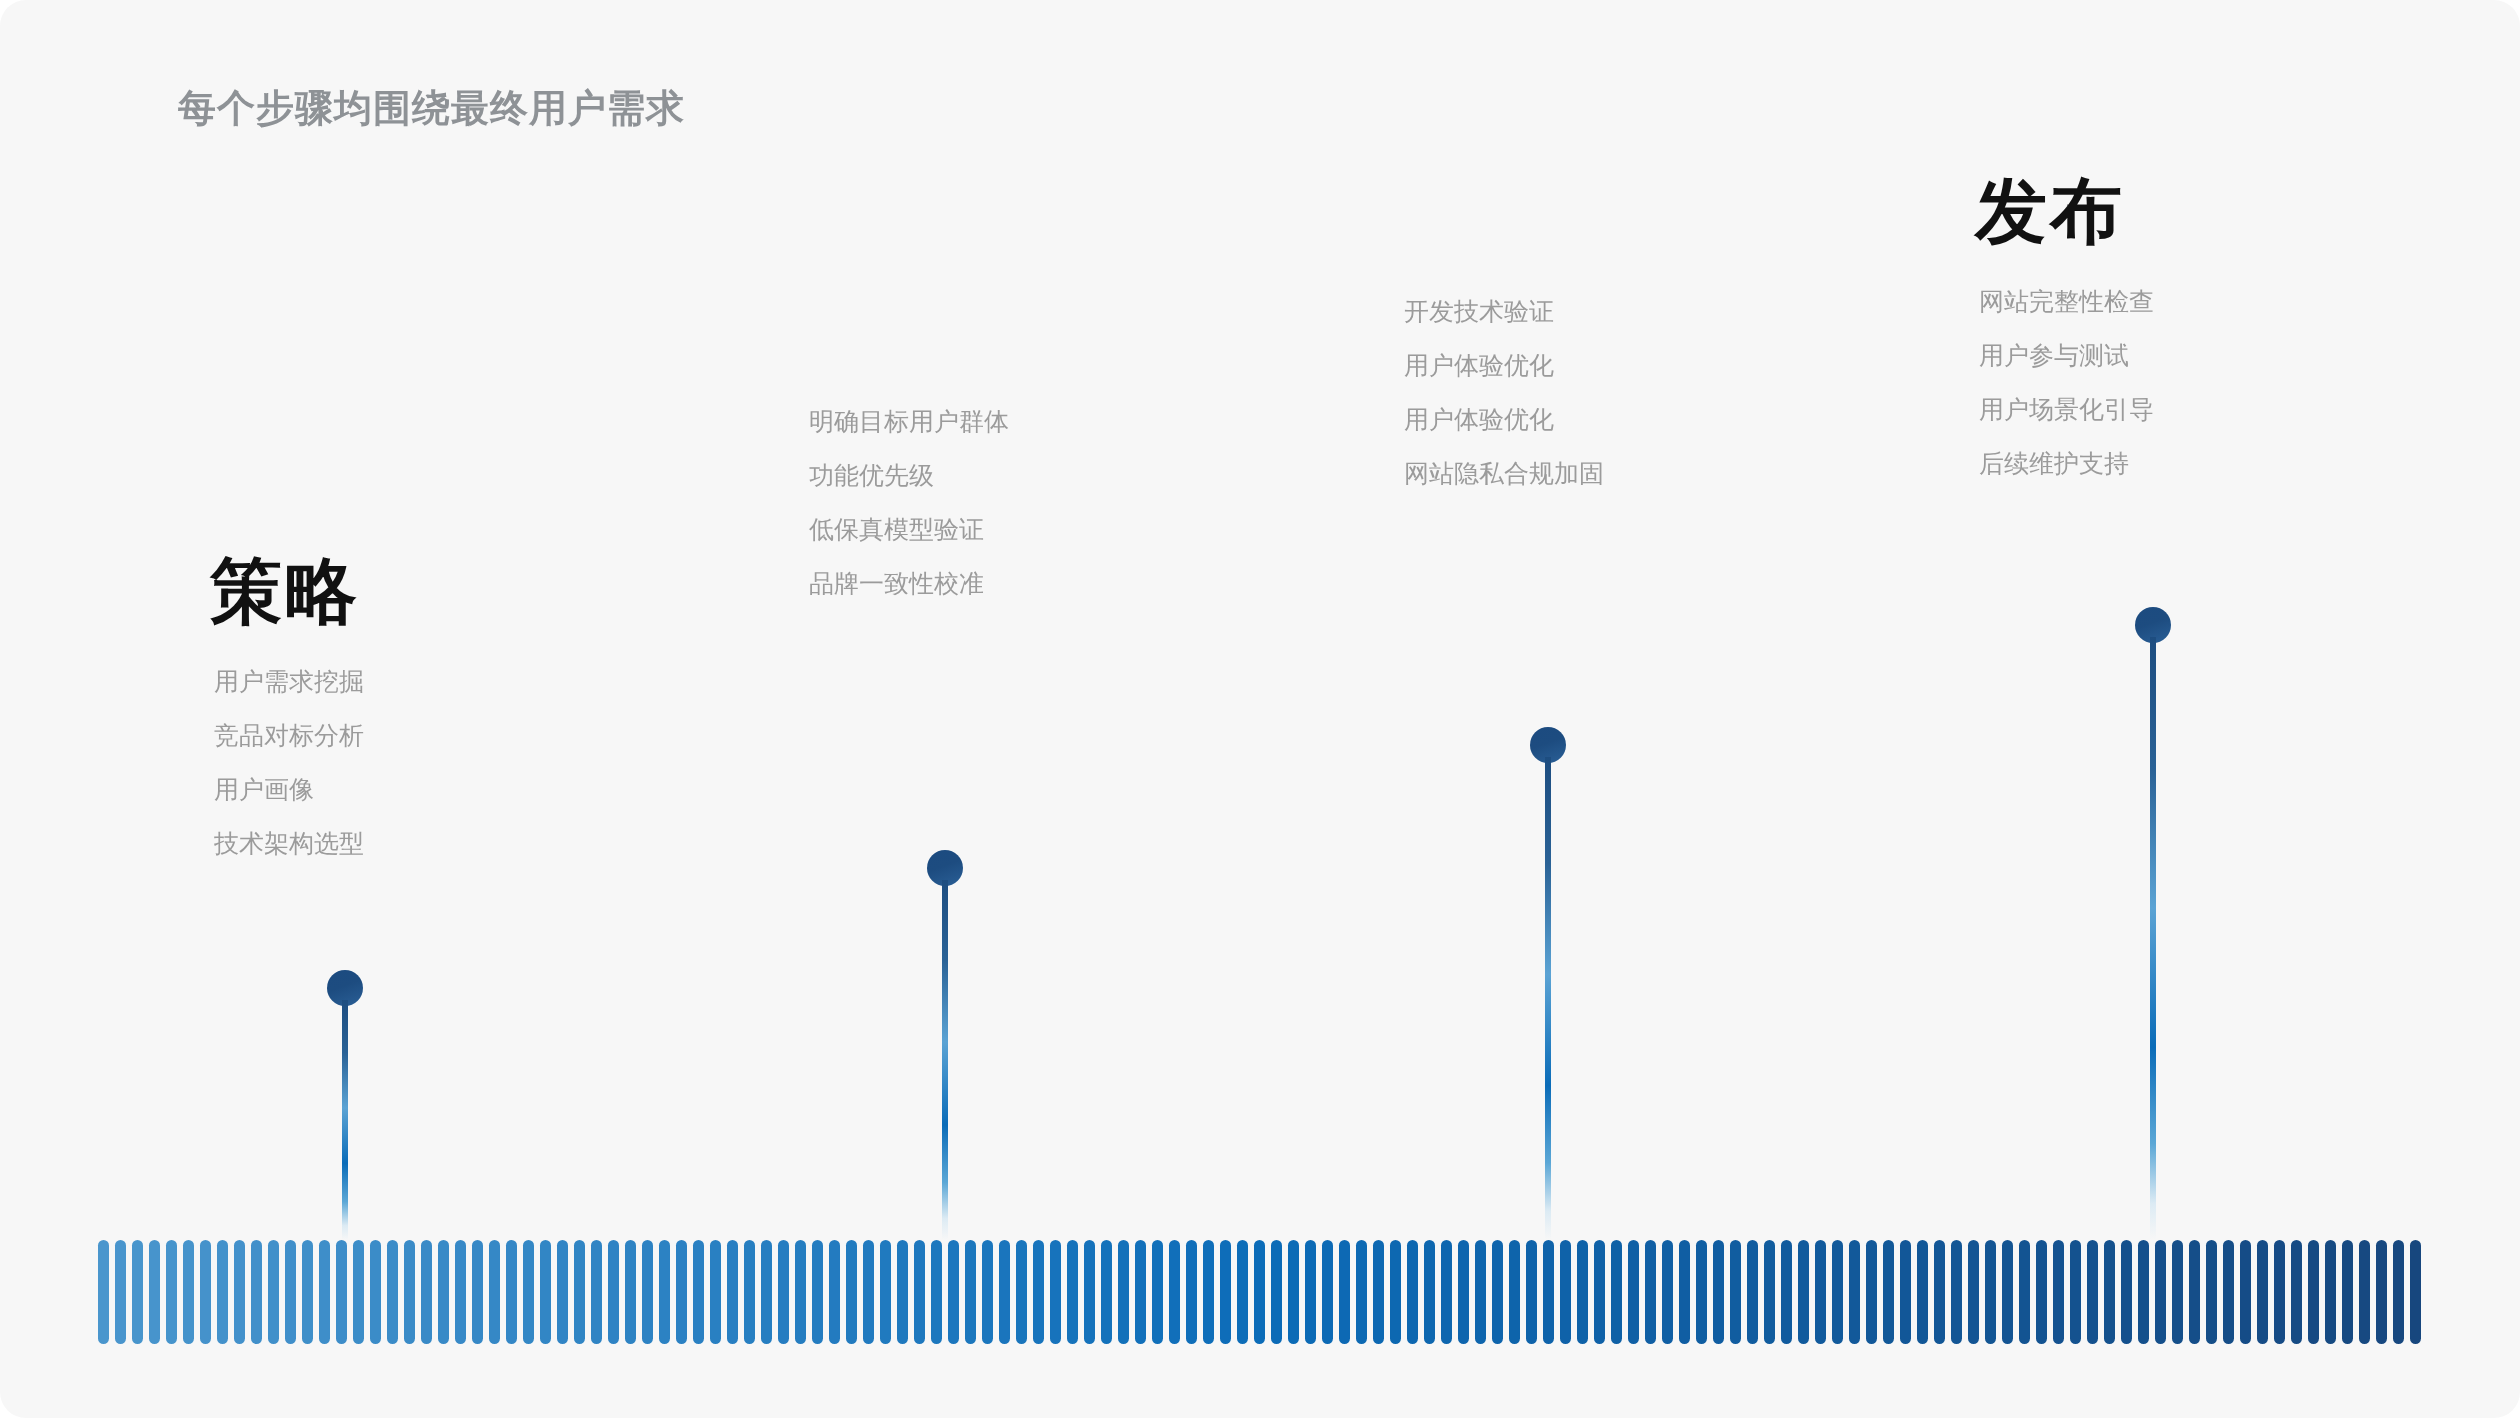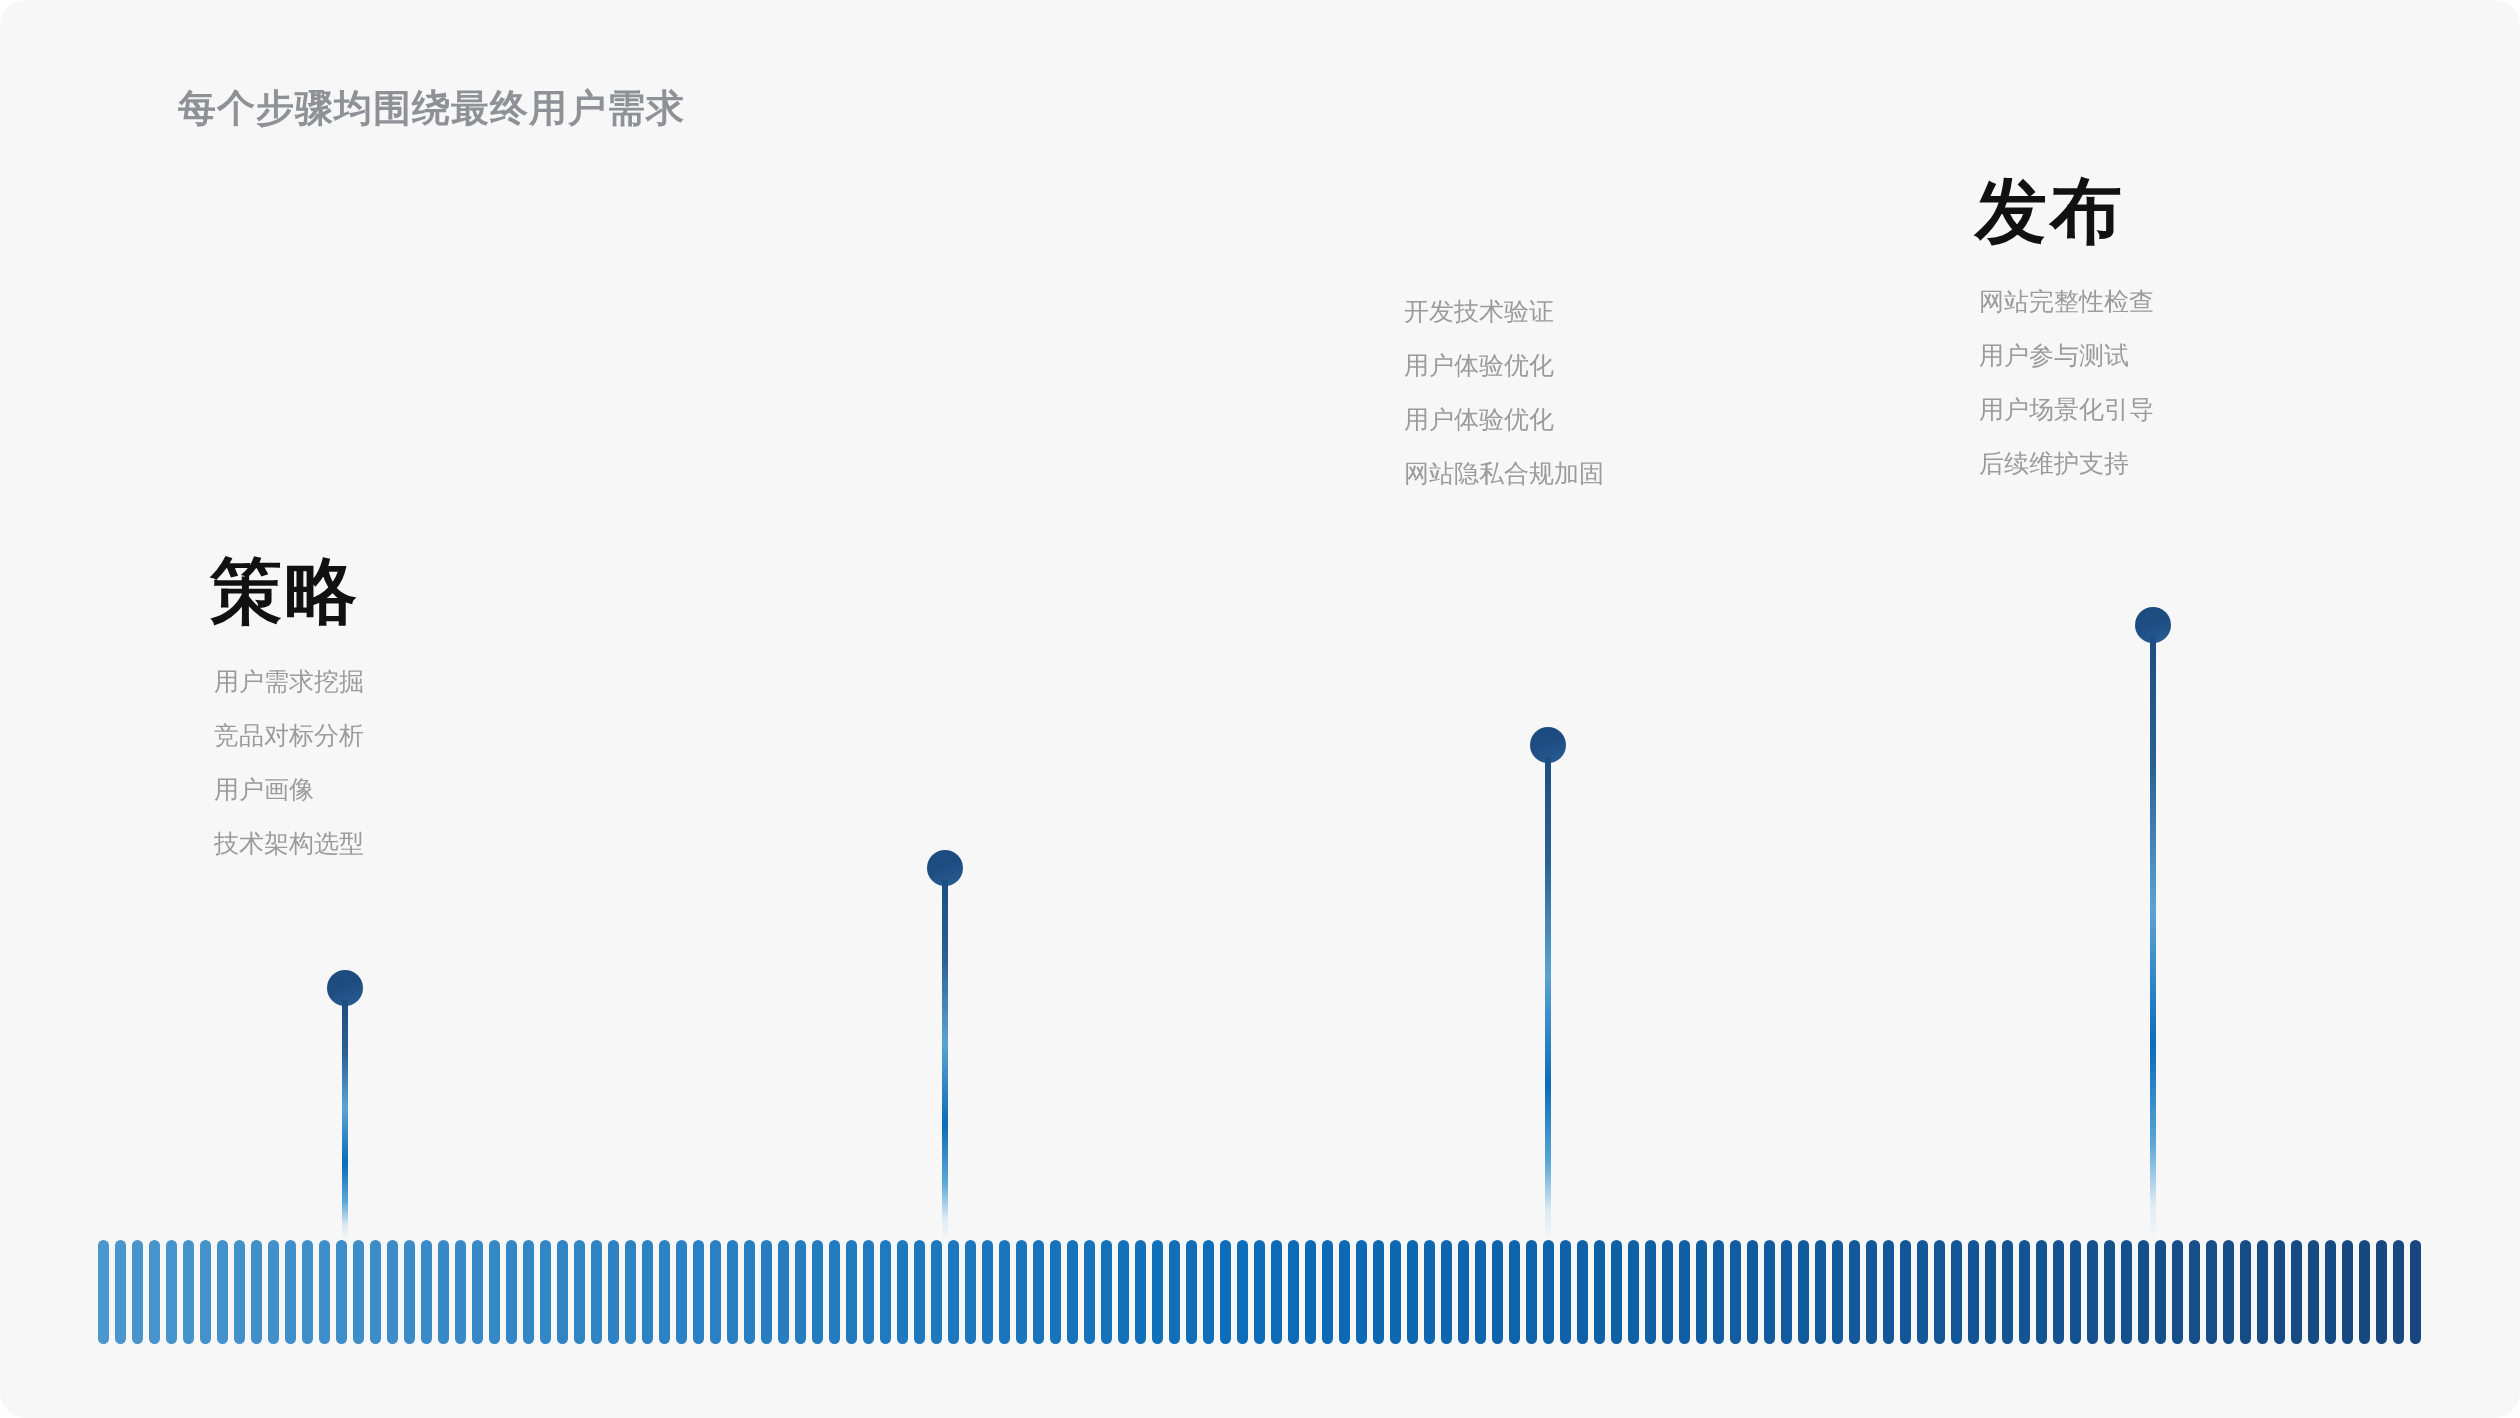--- a/index.html
+++ b/index.html
@@ -121,20 +121,26 @@
           <li class="stage-item">竞品对标分析</li>
           <li class="stage-item">用户画像</li>
           <li class="stage-item">技术架构选型</li>
         </ul>
       </div>
       <div class="pin" style="left: 327px; top: 970px;">
         <div class="pin-dot"></div>
         <div class="pin-stem" style="height: 240px;"></div>
       </div>
       <div class="stage" style="left: 805px; top: 405px;">
+        <ul class="stage-items">
+          <li class="stage-item">明确目标用户群体</li>
+          <li class="stage-item">功能优先级</li>
+          <li class="stage-item">低保真模型验证</li>
+          <li class="stage-item">品牌一致性校准</li>
+        </ul>
       </div>
       <div class="pin" style="left: 927px; top: 850px;">
         <div class="pin-dot"></div>
         <div class="pin-stem" style="height: 360px;"></div>
       </div>
       <div class="stage" style="left: 1400px; top: 295px;">
         <ul class="stage-items">
           <li class="stage-item">开发技术验证</li>
           <li class="stage-item">用户体验优化</li>
           <li class="stage-item">用户体验优化</li>

